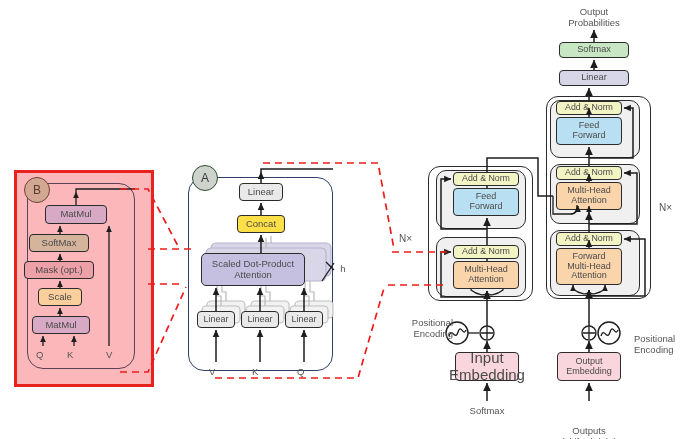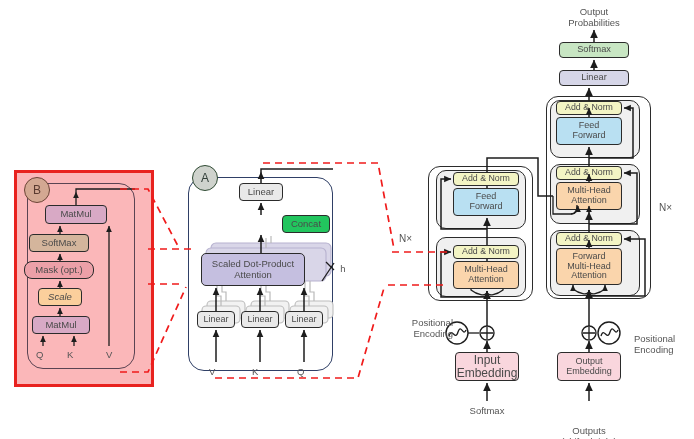--- a/index.html
+++ b/index.html
@@ -15,26 +15,26 @@
   .node.soft{border-radius:5px;}
 
   
   .f-addnorm {background:#f3f4c4;}
   .f-ff      {background:#b9e0f2;}
   .f-mha     {background:#fad5ac;}
   .f-embed   {background:#f9d6dd;}
   .f-linear  {background:#d6d6e8;}
   .f-softmax {background:#c8e6c3;}
   .f-greylin {background:#e9e9e9;}
-  .f-concat  {background:#22c55e;margin-left:45px;}
+  .f-concat  {background:#fde047;}
   .f-sdpa    {background:#c5bfe0;}
   .f-matmul  {background:#d8a9c5;}
   .f-smaxB   {background:#d4b59c;}
-  .f-mask    {background:#eca0a8;border-radius:8px;}
-  .f-scale   {background:#fbcf9c;font-style:italic;}
+  .f-mask    {background:#eca0a8;}
+  .f-scale   {background:#fbcf9c;}
 
   
   .panelB{position:absolute;border:3px solid #e8221f;background:#fbb7b9;z-index:2;}
   .roundbox{position:absolute;box-sizing:border-box;border:1.3px solid #5a4352;
             border-radius:16px;z-index:3;}
   .roundboxA{position:absolute;box-sizing:border-box;border:1.3px solid #2f3f66;
              border-radius:16px;z-index:3;background:transparent;}
 
   
   .sub{position:absolute;box-sizing:border-box;background:#f0f0f0;
@@ -165,21 +165,21 @@
 <div class="node f-mha" style="left:453px;top:261px;width:66px;height:28px;font-size:9px;">
   <span>Multi-Head
 Attention</span>
 </div>
 
 <div class="nx" style="left:399px;top:233px;">N×</div>
 
 <div class="lab r" style="left:391px;top:317px;width:62px;">Positional
 Encoding</div>
 
-<div class="node f-embed" style="left:455px;top:352px;width:64px;height:29px;font-size:12px;">
+<div class="node f-embed" style="left:455px;top:352px;width:64px;height:29px;font-size:15px;">
   <span>Input
 Embedding</span>
 </div>
 
 <div class="lab" style="left:456px;top:405px;width:62px;">Softmax</div>
 
 <div class="lab" style="left:557px;top:6px;width:74px;">Output
 Probabilities</div>
 
 <div class="node f-softmax" style="left:559px;top:42px;width:70px;height:16px;font-size:9.2px;">

